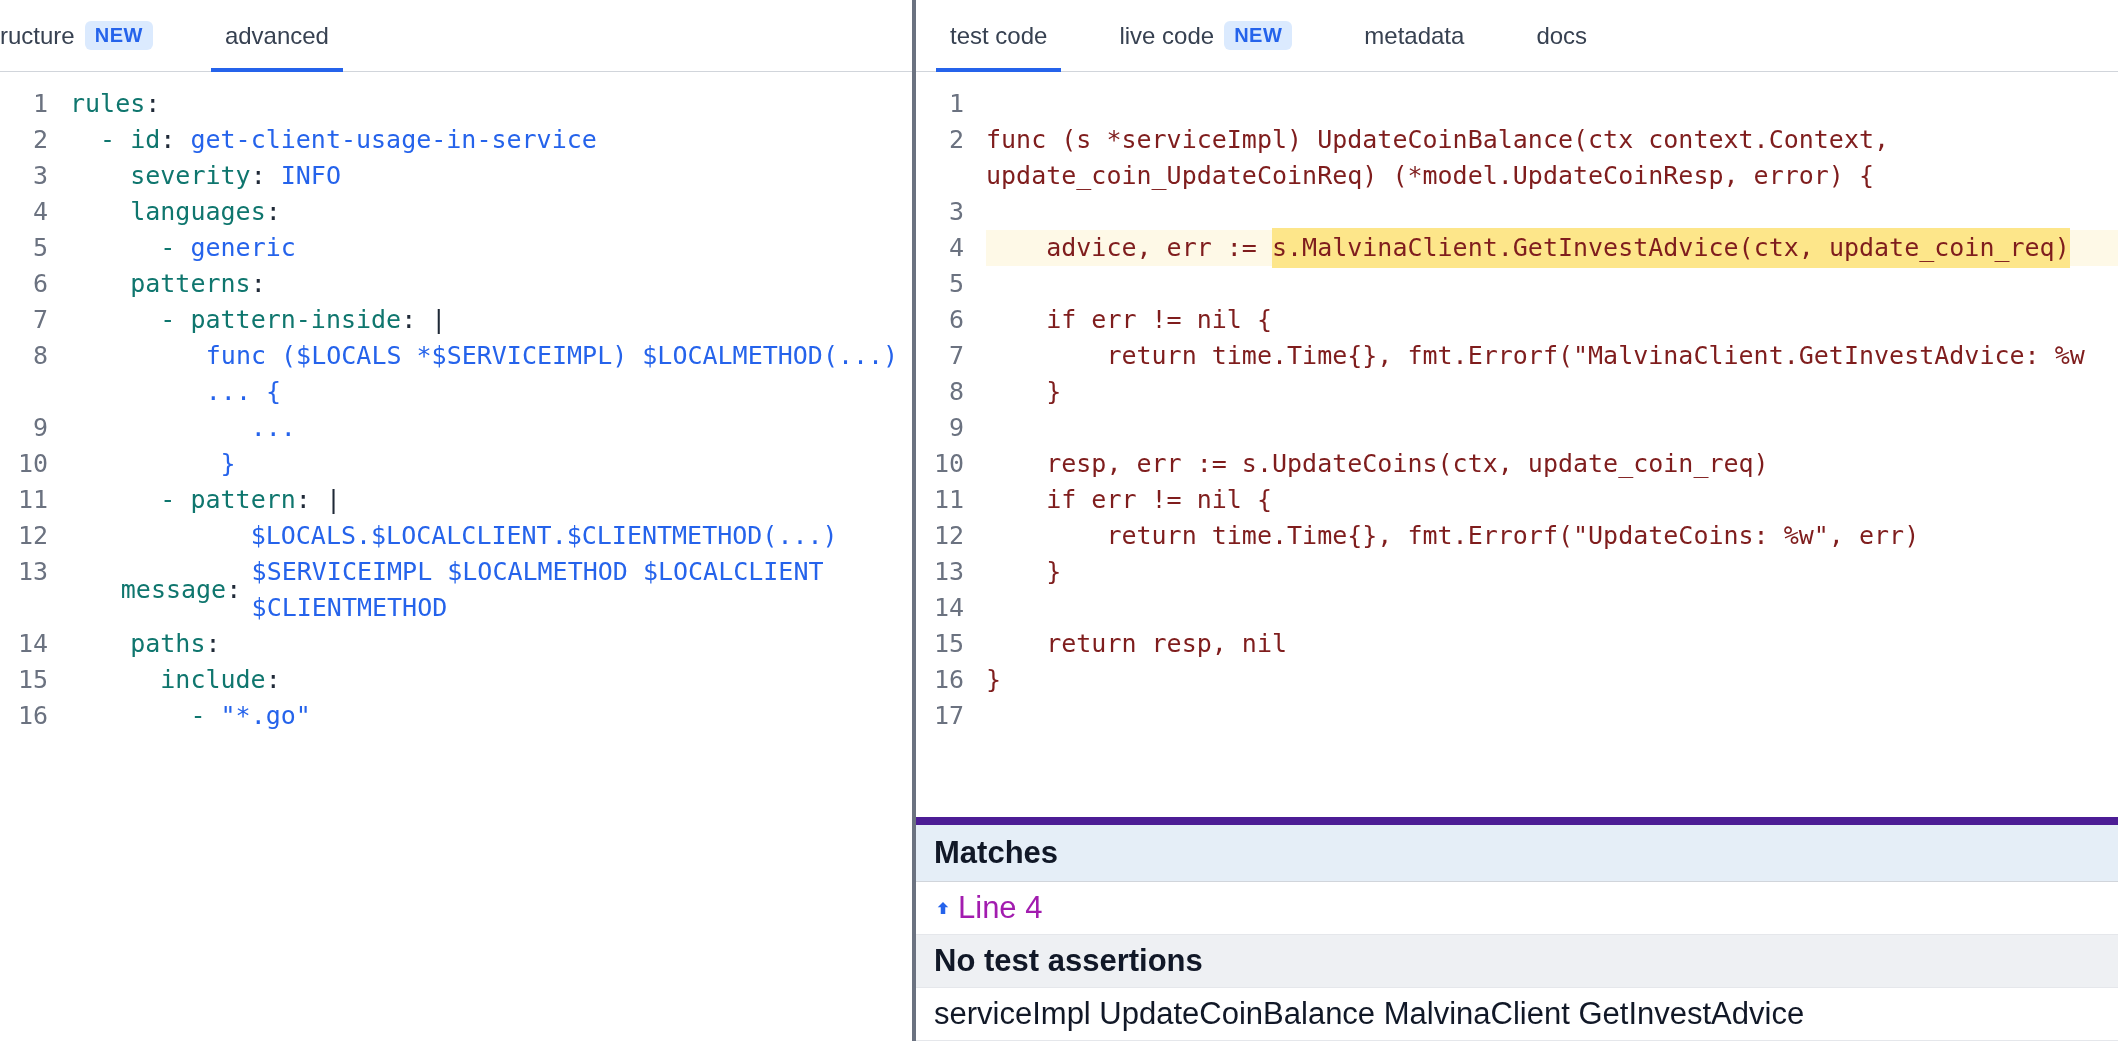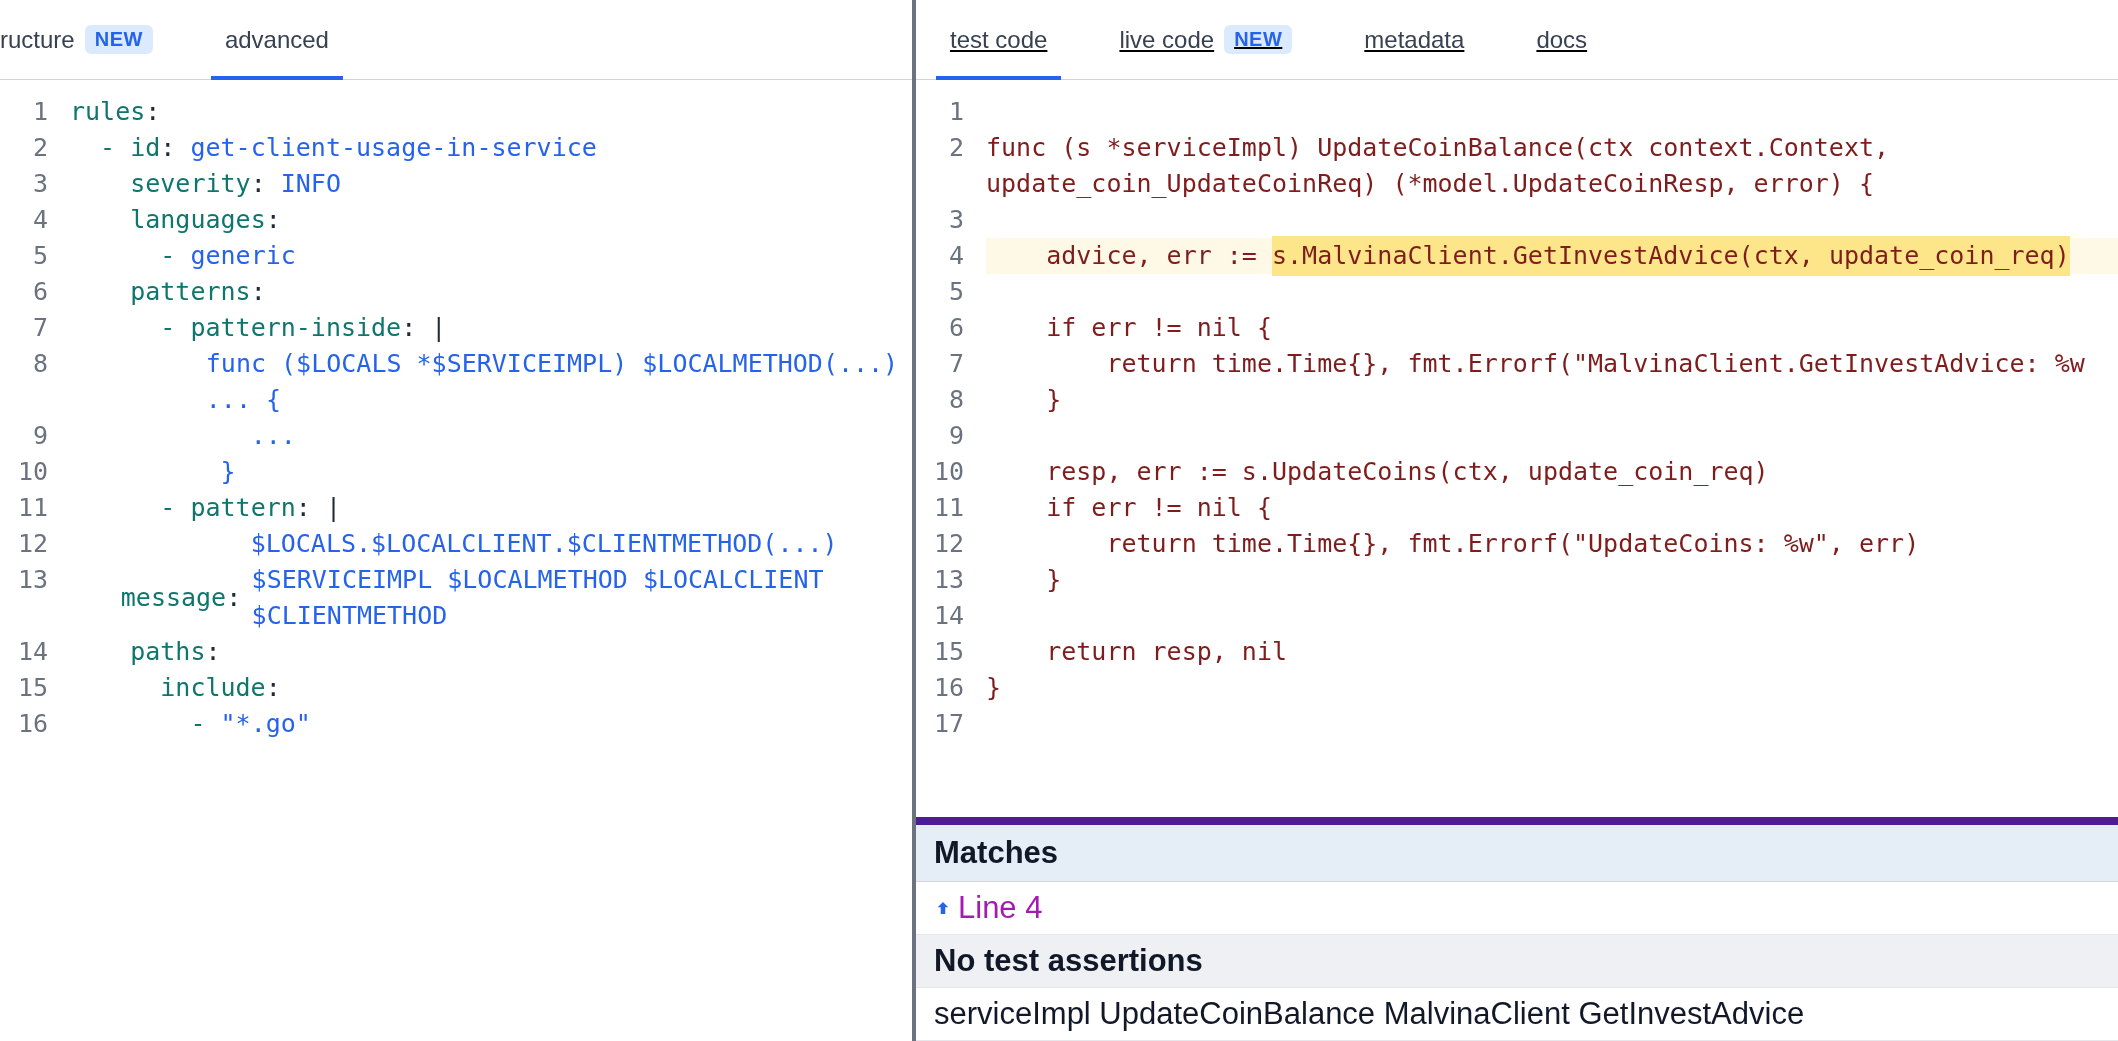--- a/index.html
+++ b/index.html
@@ -29,25 +29,25 @@
     flex: 1;
     min-width: 0;
   }
 
   
   .tabs {
     display: flex;
     align-items: center;
     gap: 44px;
     padding: 0 0 0 0;
-    height: 80px;
+    height: 72px;
     border-bottom: 1px solid #d1d5db;
   }
   .pane-left .tabs { padding-left: 0; }
-  .pane-right .tabs { padding-left: 20px; text-decoration: underline; }
+  .pane-right .tabs { padding-left: 20px; }
   .tab {
     display: flex;
     align-items: center;
     gap: 10px;
     height: 100%;
     padding: 0 14px;
     color: #374151;
     cursor: pointer;
     position: relative;
     white-space: nowrap;

